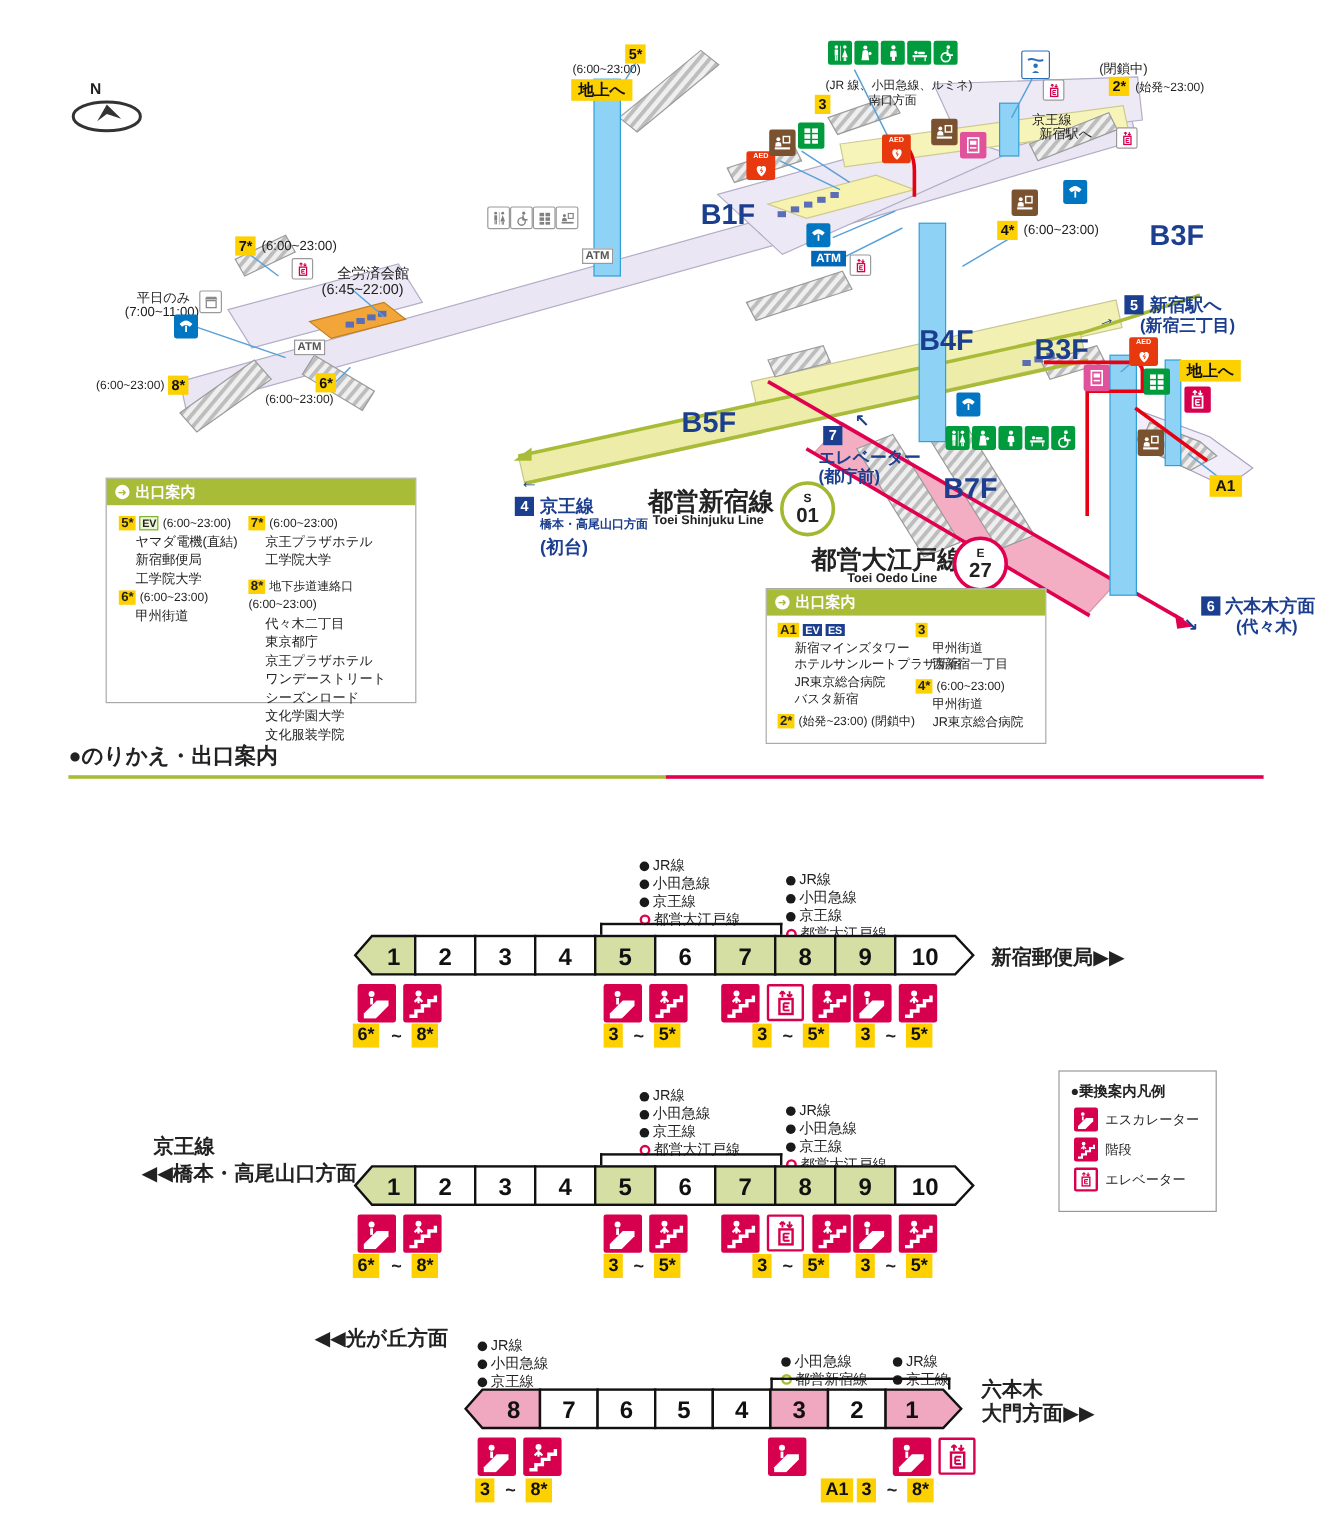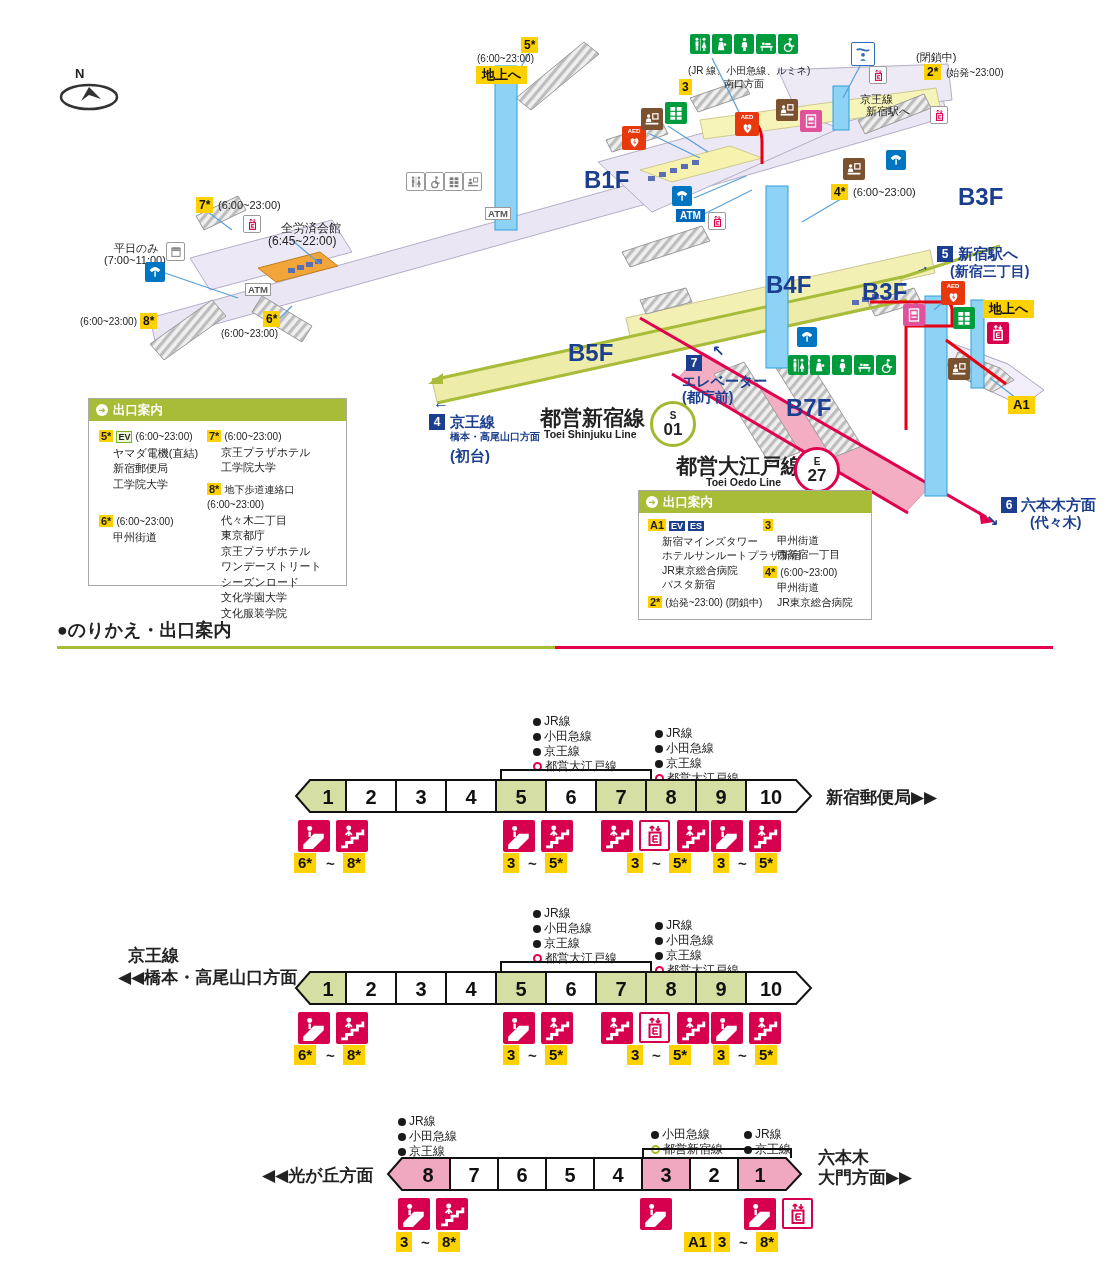--- a/index.html
+++ b/index.html
@@ -539,21 +539,21 @@
         <span class="circ-a">➜</span>
         <span>出口案内</span>
       </div>
     <div class="ex-col" style="left:10px;top:30px">
       <div><span class="ex-badge">5*</span>
            <span class="ex-ev">EV</span>
            <span class="ex-h">(6:00~23:00)</span></div>
       <div class="ex-it">ヤマダ電機(直結)</div>
       <div class="ex-it">新宿郵便局</div>
       <div class="ex-it">工学院大学</div>
-      <div style="margin-top:22px"><span class="ex-badge">6*</span>
+      <div style="margin-top:0"><span class="ex-badge">6*</span>
            <span class="ex-h">(6:00~23:00)</span></div>
       <div class="ex-it">甲州街道</div>
     </div>
     <div class="ex-col" style="left:118px;top:30px">
       <div><span class="ex-badge">7*</span>
            <span class="ex-h">(6:00~23:00)</span></div>
       <div class="ex-it">京王プラザホテル</div>
       <div class="ex-it">工学院大学</div>
       <div style="margin-top:6px"><span class="ex-badge">8*</span>
            <span class="ex-h">地下歩道連絡口</span> <span class="ex-h">(6:00~23:00)</span></div>
@@ -839,20 +839,47 @@
   <span class="yb big" style="left:503px;top:1045px">3</span>
   <span class="tild" style="left:528px;top:1047px">~</span>
   <span class="yb big" style="left:545px;top:1045px">5*</span>
   <span class="yb big" style="left:627px;top:1045px">3</span>
   <span class="tild" style="left:652px;top:1047px">~</span>
   <span class="yb big" style="left:669px;top:1045px">5*</span>
   <span class="yb big" style="left:713px;top:1045px">3</span>
   <span class="tild" style="left:738px;top:1047px">~</span>
   <span class="yb big" style="left:755px;top:1045px">5*</span>
 
+  <div id="legendbox">
+    <div class="lt">●乗換案内凡例</div>
+    <div class="lr">
+        <span class="li">
+          <svg viewBox="0 0 24 24" width="16" height="16">
+            <use href="#s-esc"></use>
+          </svg>
+        </span>
+        <span>エスカレーター</span>
+      </div>
+    <div class="lr">
+        <span class="li">
+          <svg viewBox="0 0 24 24" width="16" height="16">
+            <use href="#s-stairs"></use>
+          </svg>
+        </span>
+        <span>階段</span>
+      </div>
+    <div class="lr">
+        <span class="li w">
+          <svg viewBox="0 0 24 24" width="14" height="14">
+            <use href="#s-elev"></use>
+          </svg>
+        </span>
+        <span>エレベーター</span>
+      </div>
+  </div>
 
   <div class="note" style="left:398px;top:1114px">
     <div class="row">
         <span class="bul s"></span>
         <span>JR線</span>
       </div>
     <div class="row">
         <span class="bul s"></span>
         <span>小田急線</span>
       </div>
@@ -876,21 +903,21 @@
         <span class="bul s"></span>
         <span>JR線</span>
       </div>
     <div class="row">
         <span class="bul s"></span>
         <span>京王線</span>
       </div>
   </div>
   <div class="bracket" style="left:642px;top:1148px;width:146px"></div>
 
-  <div class="dirlbl" style="left:262px;top:1164px">◀◀光が丘方面</div>
+  <div class="dirlbl" style="left:262px;top:1104px">◀◀光が丘方面</div>
 
   <svg width="420" height="38" style="position:absolute;left:386px;top:1156px">
     <path d="M16,2 H64 V34 H16 L2,18 Z" fill="#f0a8c0" stroke="#111" stroke-width="2"></path>
     <rect x="64" y="2" width="48" height="32" fill="#fff" stroke="#111" stroke-width="2"></rect>
     <rect x="112" y="2" width="48" height="32" fill="#fff" stroke="#111" stroke-width="2"></rect>
     <rect x="160" y="2" width="48" height="32" fill="#fff" stroke="#111" stroke-width="2"></rect>
     <rect x="208" y="2" width="48" height="32" fill="#fff" stroke="#111" stroke-width="2"></rect>
     <rect x="256" y="2" width="48" height="32" fill="#f0a8c0" stroke="#111" stroke-width="2"></rect>
     <rect x="304" y="2" width="48" height="32" fill="#fff" stroke="#111" stroke-width="2"></rect>
     <path d="M352,2 H400 L415,18 L400,34 H352 Z" fill="#f0a8c0" stroke="#111" stroke-width="2"></path>

